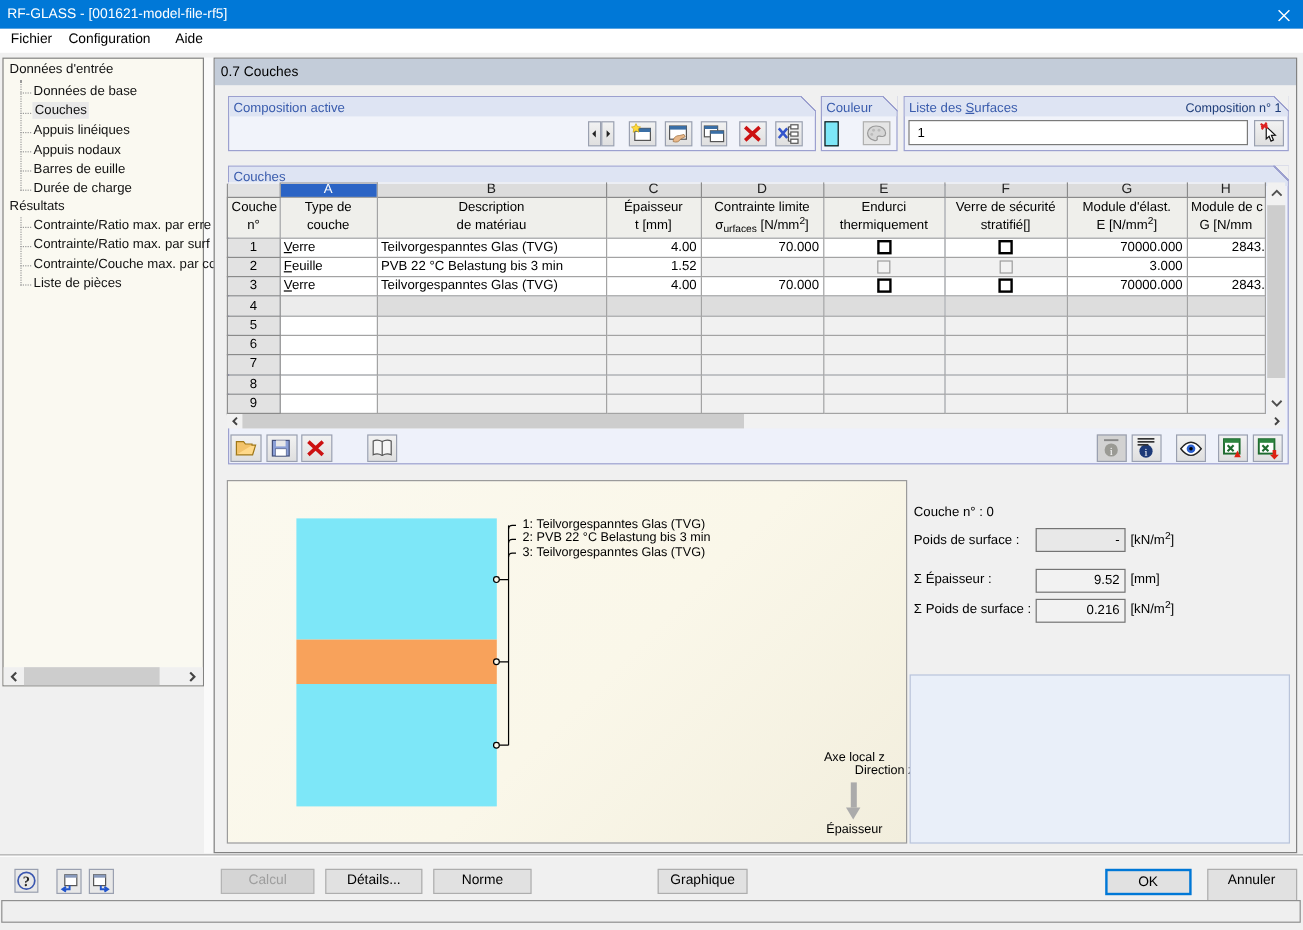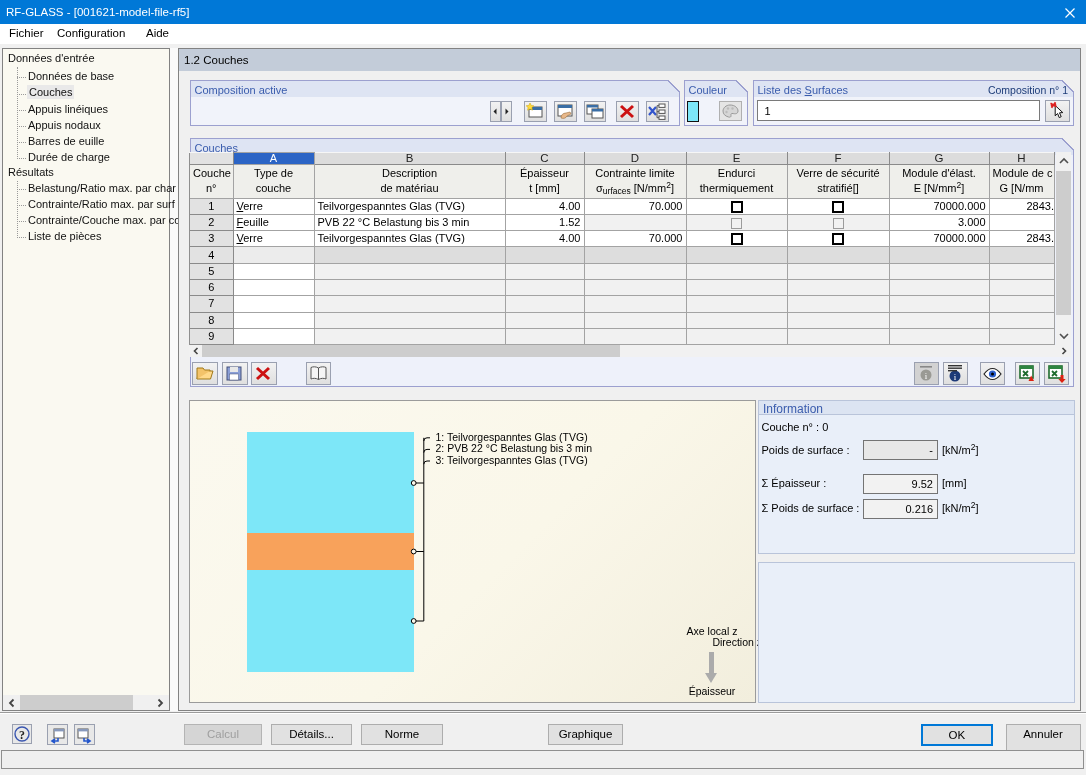--- a/index.html
+++ b/index.html
@@ -4,21 +4,21 @@
 * { margin:0; padding:0; box-sizing:border-box; }
 html,body { width:1086px; height:775px; overflow:hidden; }
 body { font-family:"Liberation Sans", sans-serif; background:#f0f0f0; position:relative; }
 .abs { position:absolute; }
 #titlebar { left:0; top:0; width:1086px; height:24px; background:#0078d7; color:#fff; font-size:11.5px; }
 #titlebar .t { position:absolute; left:6px; top:6px; }
 #closex { position:absolute; left:1065px; top:8px; width:10px; height:10px; }
 #menubar { left:0; top:24px; width:1086px; height:20px; background:#fff; font-size:11.5px; color:#000; }
 #menubar span { position:absolute; top:3px; }
 
-#tree { left:2px; top:48px; width:168px; height:663px; border:1px solid #828282; background:#faf9f1; }
+#tree { left:2px; top:48px; width:168px; height:524px; border:1px solid #828282; background:#faf9f1; }
 .ti { position:absolute; font-size:11px; color:#111; white-space:nowrap; }
 .tsel { background:#e9e9e9; }
 .dotv { position:absolute; border-left:1px dotted #9a9a9a; width:0; }
 .doth { position:absolute; border-top:1px dotted #9a9a9a; height:0; }
 #treehs { position:absolute; left:0px; bottom:0px; width:166px; height:15px; background:#f0f0f0; }
 #treehs .thumb { position:absolute; left:17px; top:0px; width:113px; height:15px; background:#cdcdcd; }
 
 #main { left:178px; top:48px; width:903px; height:663px; border:1px solid #828282; background:#f0f0f0; }
 #band { position:absolute; left:0; top:0; width:901px; height:22px; background:#c3ccd9; font-size:11.5px; color:#000; }
 #band span { position:absolute; left:5px; top:0; line-height:23px; }
@@ -80,38 +80,38 @@
   <div class="doth" style="left:14px;top:172px;width:9px"></div>
   <div class="doth" style="left:14px;top:188px;width:9px"></div>
   <div class="ti" style="left:5px;top:3px">Données d'entrée</div>
   <div class="ti" style="left:25px;top:21px">Données de base</div>
   <div class="ti tsel" style="left:24px;top:36px;padding:1px 2px">Couches</div>
   <div class="ti" style="left:25px;top:54px">Appuis linéiques</div>
   <div class="ti" style="left:25px;top:70px">Appuis nodaux</div>
   <div class="ti" style="left:25px;top:86px">Barres de euille</div>
   <div class="ti" style="left:25px;top:102px">Durée de charge</div>
   <div class="ti" style="left:5px;top:117px">Résultats</div>
-  <div class="ti" style="left:25px;top:133px">Belastung/Ratio max. par char</div>
+  <div class="ti" style="left:25px;top:133px">Contrainte/Ratio max. par erre</div>
   <div class="ti" style="left:25px;top:149px">Contrainte/Ratio max. par surf</div>
   <div class="ti" style="left:25px;top:165px">Contrainte/Couche max. par com</div>
   <div class="ti" style="left:25px;top:181px">Liste de pièces</div>
   <div id="treehs">
     <svg style="position:absolute;left:4px;top:3px" width="10" height="10" viewBox="0 0 10 10">
         <path d="M6.5 1.5 L3 5 L6.5 8.5" stroke="#444" stroke-width="1.8" fill="none"></path>
       </svg>
     <div class="thumb"></div>
     <svg style="position:absolute;left:152px;top:3px" width="10" height="10" viewBox="0 0 10 10">
         <path d="M3.5 1.5 L7 5 L3.5 8.5" stroke="#444" stroke-width="1.8" fill="none"></path>
       </svg>
   </div>
 </div>
 
 <div id="main" class="abs">
   <div id="band">
-      <span>1.2 Couches</span>
+      <span>0.7 Couches</span>
     </div>
 
   <div class="grp" style="left:10.5px;top:30.5px;width:490px;height:46.5px">
     <div class="tab"></div>
       <div class="corner"></div>
     <span class="lbl">Composition active</span>
     <div class="ibtn" style="left:299.5px;top:20px;width:11px;height:21px"><svg width="9" height="19" viewBox="0 0 9 19">
           <path d="M5.5 6.5 L2.5 9.5 L5.5 12.5 Z" fill="#222"></path>
         </svg></div>
     <div class="ibtn" style="left:310.5px;top:20px;width:11px;height:21px"><svg width="9" height="19" viewBox="0 0 9 19">
@@ -399,24 +399,20 @@
   </svg>
   <div class="t11" style="left:256.5px;top:381.7px">1: Teilvorgespanntes Glas (TVG)</div>
   <div class="t11" style="left:256.5px;top:393.3px">2: PVB 22 °C Belastung bis 3 min</div>
   <div class="t11" style="left:256.5px;top:404.9px">3: Teilvorgespanntes Glas (TVG)</div>
   <div class="t11" style="left:483px;top:575.6px;width:100px;text-align:center">Axe local z</div>
   <div class="t11" style="left:483px;top:587.1px;width:100px;text-align:right">Direction z</div>
   <div style="position:absolute;left:529.6px;top:603px;width:5.6px;height:21px;background:#ababab"></div>
   <div style="position:absolute;left:525.6px;top:624px;width:0;height:0;border-left:6.8px solid transparent;border-right:6.8px solid transparent;border-top:10.5px solid #ababab"></div>
   <div class="t11" style="left:483px;top:635.6px;width:100px;text-align:center">Épaisseur</div>
 
-  <div class="ipanel" style="left:579px;top:350.5px;width:317px;height:154.5px">
-    <div style="position:absolute;left:0;top:0;right:0;height:14.5px;background:#dce4f2;border-bottom:1px solid #b9c4da"></div>
-    <span style="position:absolute;left:4px;top:1px;font-size:12px;color:#3a5cad">Information</span>
-  </div>
   <div class="t12" style="left:582.5px;top:371.5px">Couche n° : 0</div>
   <div class="t12" style="left:582.5px;top:394.5px">Poids de surface :</div>
   <div class="ibox" style="left:683.5px;top:390.5px;width:75.5px;height:20px;background:#e8e8e8;line-height:18px">-</div>
   <div class="t12" style="left:763px;top:394.5px">[kN/m<sup>2</sup>]</div>
   <div class="t12" style="left:582.5px;top:428px">Σ Épaisseur :</div>
   <div class="ibox" style="left:683.5px;top:424.5px;width:75.5px;height:20px;background:#f2f2f2;line-height:18px">9.52</div>
   <div class="t12" style="left:763px;top:428px">[mm]</div>
   <div class="t12" style="left:582.5px;top:453px">Σ Poids de surface :</div>
   <div class="ibox" style="left:683.5px;top:450px;width:75.5px;height:20px;background:#f2f2f2;line-height:18px">0.216</div>
   <div class="t12" style="left:763px;top:453px">[kN/m<sup>2</sup>]</div>

